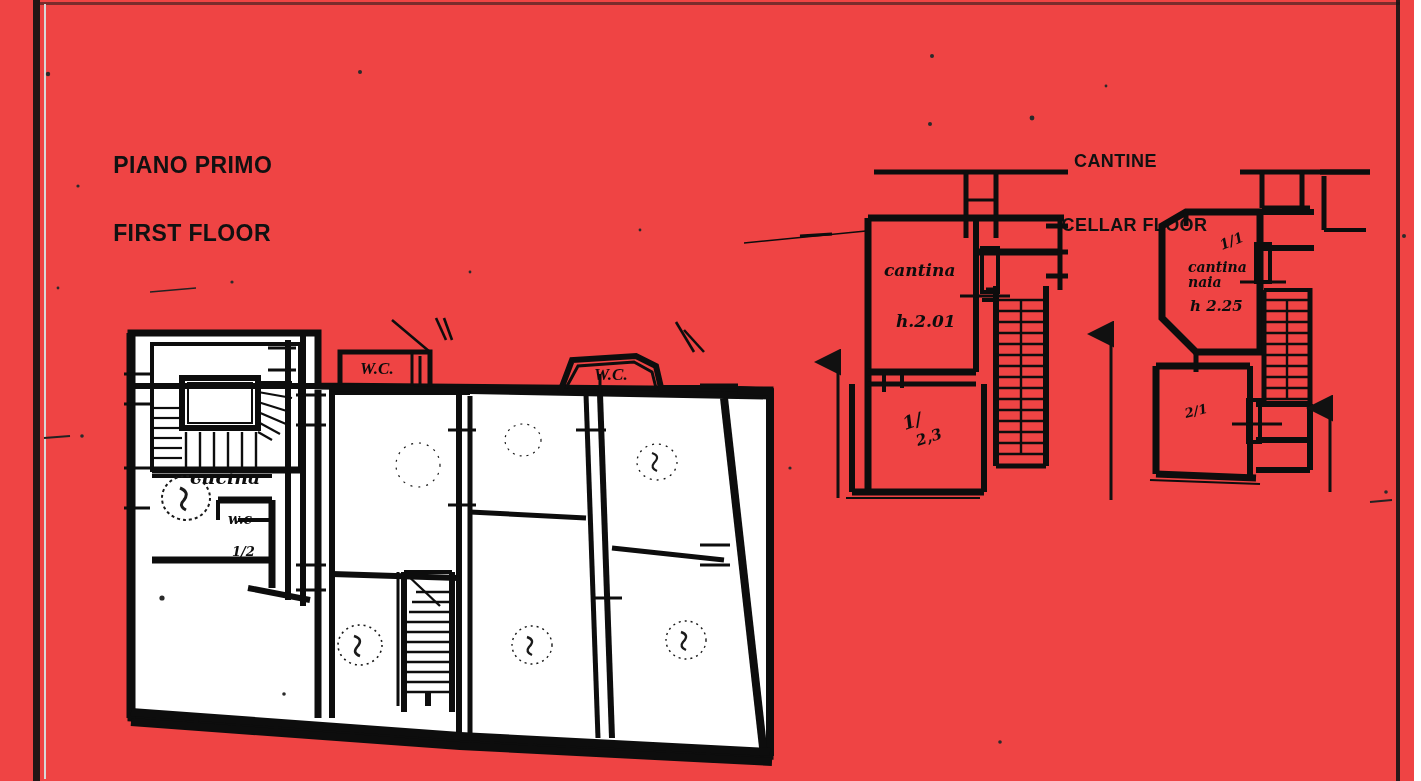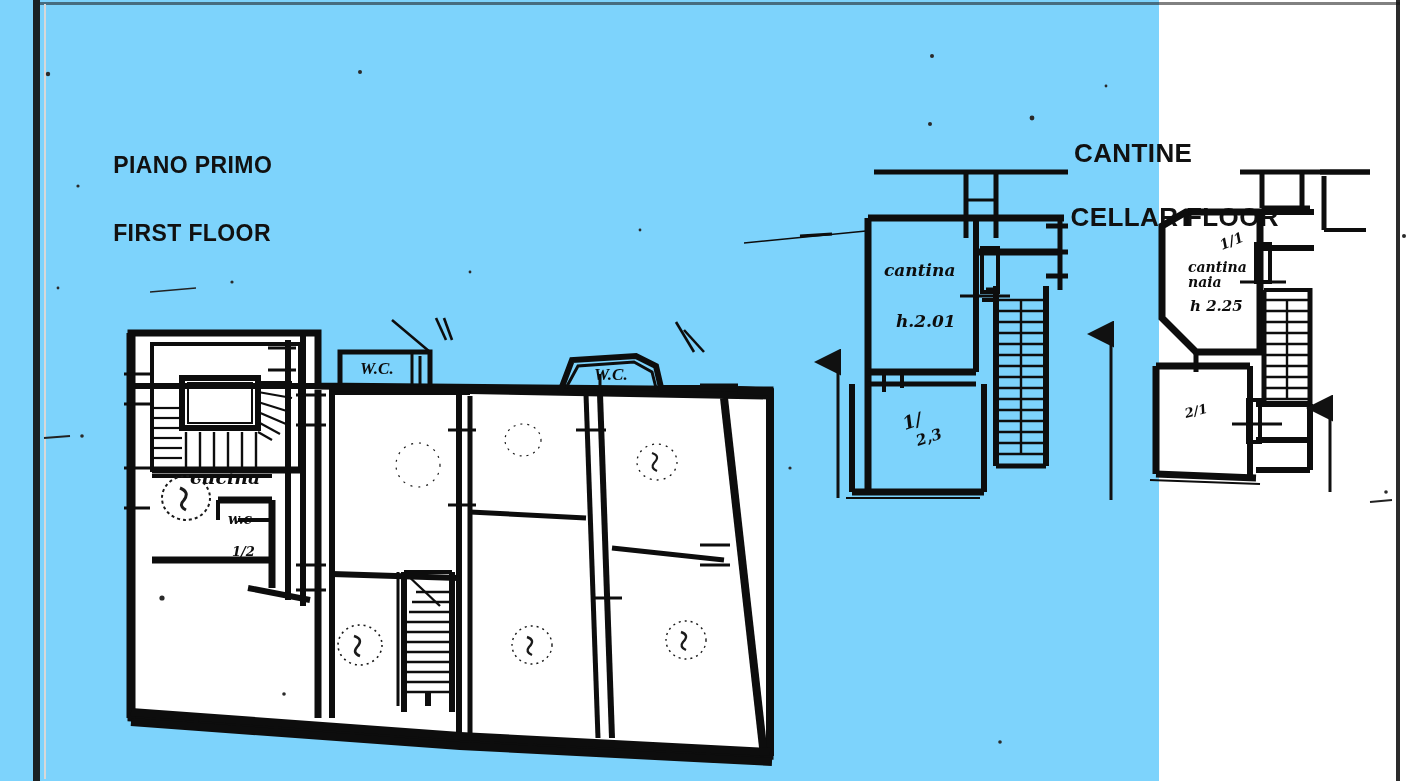--- a/index.html
+++ b/index.html
@@ -3,23 +3,22 @@
 <meta charset="utf-8">
 <title>Planimetria</title>
 <style>
   html,body{margin:0;padding:0;background:#ffffff;}
   body{
     width:1421px;height:781px;
     font-family:"Liberation Sans", sans-serif;
     overflow:hidden;position:relative;
   }
   #sheet{
-    position:absolute;left:0;top:0;width:1135px;height:781px;
-    background:#7dd3fc;
-    padding-left:24px;
+    position:absolute;left:0;top:0;width:1414px;height:781px;
+    background:#ef4444;
   }
   
   .scan-edge-left{
     position:absolute;left:33px;top:0;width:7px;height:781px;
     background:#111;opacity:.92;
   }
   .scan-frame-left{
     position:absolute;left:44px;top:4px;width:2px;height:775px;
     background:#d8d8d8;
   }
@@ -32,21 +31,21 @@
     background:#1a1a1a;opacity:.55;
   }
   .title-block{
     position:absolute;
     color:#111;
     font-weight:700;
     letter-spacing:.4px;
     white-space:pre;
   }
   #title-first{ left:86px; top:114px; font-size:23px; line-height:34px;}
-  #title-cellar{ left:1040px; top:73px; font-size:26px; line-height:32px;}
+  #title-cellar{ left:1040px; top:81px; font-size:18px; line-height:32px;}
   #title-cellar .l1{display:block;margin-left:34px;}
   svg.plan{position:absolute;left:0;top:0;width:1421px;height:781px;overflow:visible;}
   .hand{
     font-family:"DejaVu Serif", serif;
     font-style:italic;
     font-weight:700;
     fill:#0d0d0d;
   }
   .lbl{
     font-family:"Liberation Serif", serif;

